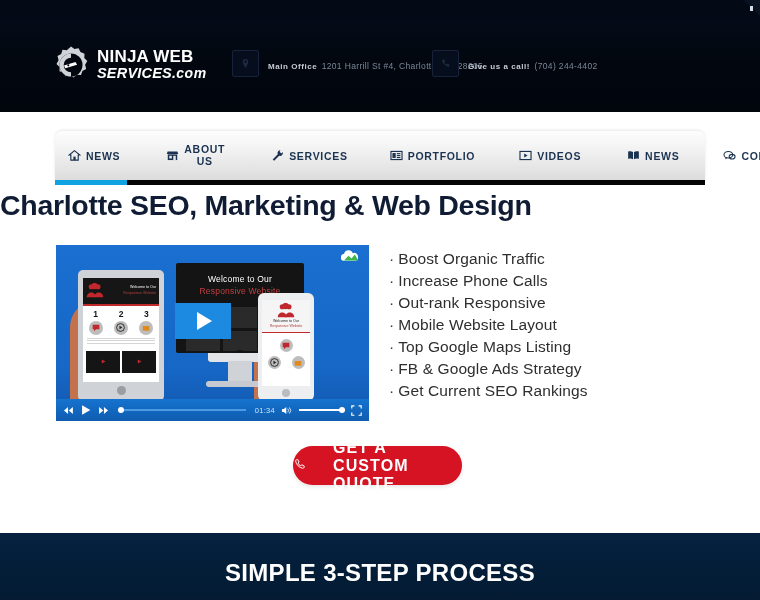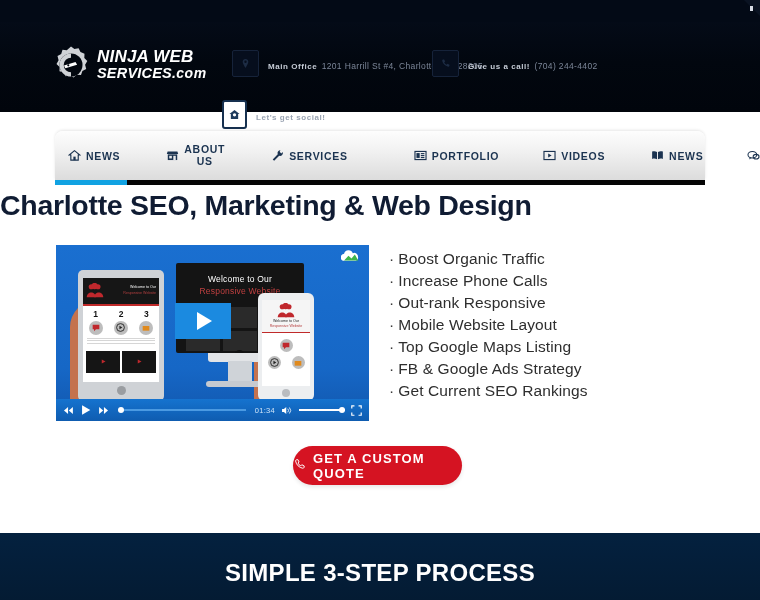--- a/index.html
+++ b/index.html
@@ -30,21 +30,21 @@
   }
 
   
   .logo-wrap {
     position:absolute; left:50px; top:41px; width:150px; height:48px;
     display:flex; align-items:center; gap:5px;
   }
   .logo-gear { width:42px; height:42px; flex:0 0 42px; position:relative; }
   .logo-text { line-height:1; padding-bottom:2px; }
   .logo-line1 {
-    font-size:17px; font-weight:bold; font-style:italic;
+    font-size:17px; font-weight:bold; 
     color:#ffffff; letter-spacing:.2px; white-space:nowrap;
   }
   .logo-line2 {
     font-size:14.5px; font-weight:bold; font-style:italic;
     color:#ffffff; letter-spacing:.2px; white-space:nowrap; margin-top:1px;
   }
   .logo-line2 .dotcom { font-size:14px; letter-spacing:.5px; }
 
   
   .hdr-contact {
@@ -86,21 +86,21 @@
     display:flex; align-items:center;
   }
   .nav-item {
     display:flex; align-items:center; gap:5px;
     color:#1b3350; cursor:pointer; white-space:nowrap;
     font-size:10.5px; font-weight:bold; letter-spacing:.7px;
   }
   .ni-home     { margin-left:13px; }
   .ni-about    { margin-left:46px; }
   .ni-services { margin-left:46px; }
-  .ni-portfolio{ margin-left:66px; }
+  .ni-portfolio{ margin-left:42px; }
   .ni-videos   { margin-left:44px; }
   .ni-news     { margin-left:46px; }
   .ni-contact  { margin-left:44px; }
   .nav-label-2 { display:flex; flex-direction:column; align-items:center; line-height:1.08; }
   .nav-ico { width:13px; height:13px; flex:0 0 13px; display:block; }
 
   .nav-underline {
     position:absolute; left:55px; top:180px; width:650px; height:5px;
     background:#050505;
   }
@@ -261,21 +261,21 @@
   .bullet b { font-weight:normal; color:#3a3a3a; margin-right:4px; }
 
   
   .cta {
     position:absolute; left:293px; top:446px; width:169px; height:39px;
     background:#d51322; border-radius:20px; cursor:pointer;
     display:flex; align-items:center; justify-content:center; gap:7px;
     box-shadow:0 2px 4px rgba(0,0,0,.10);
   }
   .cta-label {
-    color:#ffffff; font-size:13px; font-weight:bold; letter-spacing:1.1px;
+    color:#ffffff; font-size:16px; font-weight:bold; letter-spacing:1.1px;margin-left:20px;
   }
 
   
   .process {
     position:absolute; left:0; top:533px; width:760px; height:67px;
     background:linear-gradient(180deg,#04213f 0%,#041b33 100%);
   }
   .process-title {
     position:absolute; left:0; top:26px; width:760px; text-align:center;
     color:#ffffff; font-size:24px; font-weight:bold; letter-spacing:.3px;
@@ -326,31 +326,20 @@
       <svg viewBox="0 0 16 16" width="11" height="11">
         <path d="M4.2 2.2 6 2l1.5 3-1.4 1.2c.6 1.6 1.9 2.9 3.5 3.5l1.2-1.4 3 1.5-.2 1.8c-.2.7-.9 1.1-1.6 1C7.7 12 4 8.3 3.2 3.8c-.1-.7.3-1.4 1-1.6z" fill="#1d2c44"></path>
       </svg>
     </span>
     <span class="hc-text">
       <span class="hc-title">Give us a call!</span>
       <span class="hc-sub">(704) 244-4402</span>
     </span>
   </div>
 
-  <div class="hdr-contact hc-social">
-    <span class="hc-icon lit">
-      <svg viewBox="0 0 16 16" width="13" height="13">
-        <path d="M8 2.5 1.8 7.4h1.7v6h9V7.4h1.7z" fill="#1d3a5c"></path>
-        <circle cx="8" cy="8.4" r="2" fill="#ffffff"></circle>
-      </svg>
-    </span>
-    <span class="hc-text">
-      <span class="hc-title">Let's get social!</span>
-    </span>
-  </div>
 </div>
 
 <div class="nav-shell">
   <div class="nav-items">
 
     <div class="nav-item ni-home">
       <span class="nav-ico">
         <svg viewBox="0 0 16 16" width="13" height="13">
           <path d="M8 2 1.5 7.4h2v6.3h9.1V7.4h2z" fill="none" stroke="#1b3350" stroke-width="1.4"></path>
           <rect x="6.6" y="9.4" width="2.8" height="4.3" fill="#1b3350"></rect>

